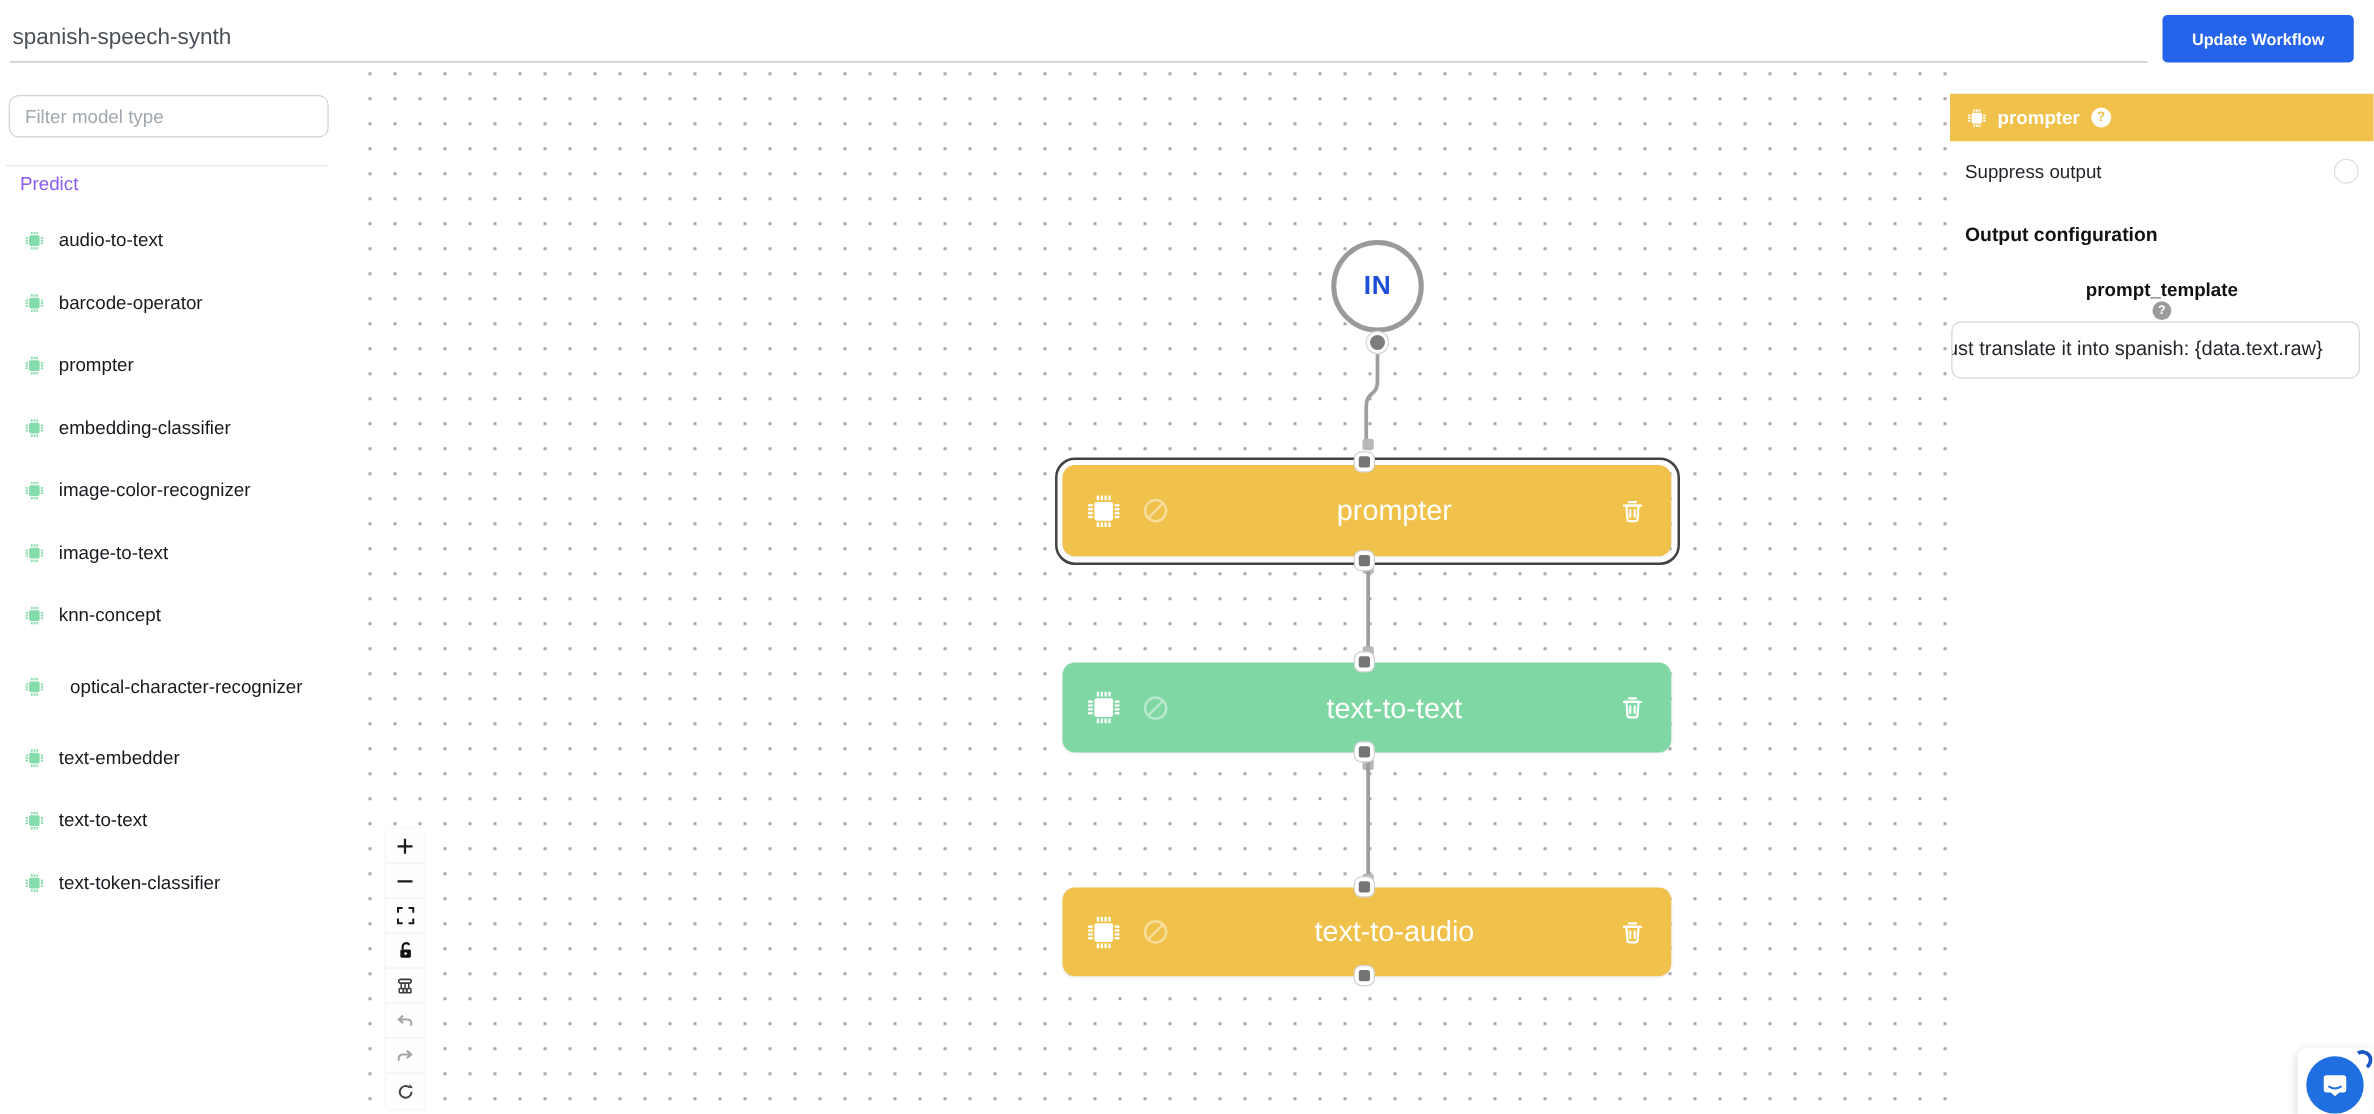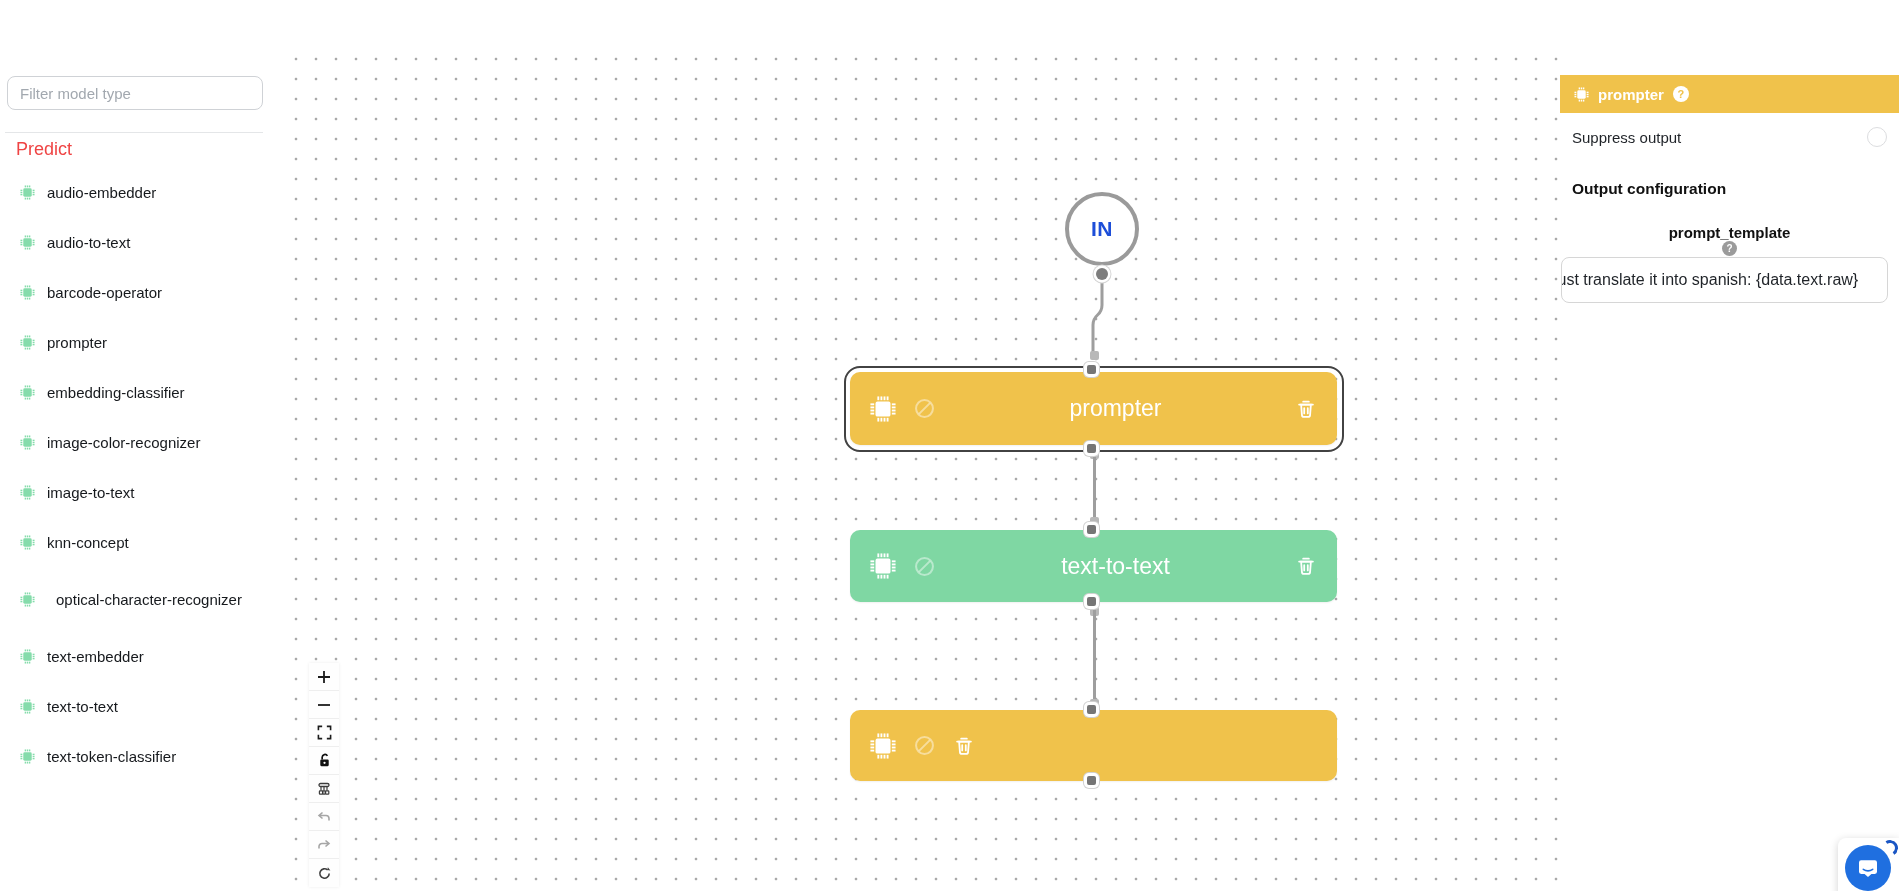--- a/index.html
+++ b/index.html
@@ -9,21 +9,21 @@
   
   .topbar { position:absolute; left:0; top:0; width:1899px; height:53px; background:#fff; z-index:30; }
   .title-input { position:absolute; left:8px; top:10px; width:1710px; height:40px; border:none; border-bottom:1px solid #b9bcc0; font-size:18px; color:#4b5058; font-family:"Liberation Sans",sans-serif; padding:0 2px; outline:none; background:transparent; }
   .update-btn { position:absolute; left:1730px; top:12px; width:153px; height:38px; background:#2563eb; color:#fff; border:none; border-radius:4px; font-size:13px; font-weight:bold; font-family:"Liberation Sans",sans-serif; cursor:pointer; }
 
   
   .sidebar { position:absolute; left:0; top:53px; width:283px; height:838px; background:#fff; z-index:20;padding-left:46px; }
   .filter-input { position:absolute; left:7px; top:23px; width:256px; height:34px; border:1px solid #cfd2d6; border-radius:8px; padding:0 12px; font-size:15px; color:#333; font-family:"Liberation Sans",sans-serif; outline:none; }
   .filter-input::placeholder { color:#a2a8af; }
   .sidebar-divider { position:absolute; left:5px; top:79px; width:258px; height:1px; background:#e4e6e8; }
-  .predict-label { position:absolute; left:16px; top:86px; font-size:18px; color:#ef4444; }
+  .predict-label { position:absolute; left:16px; top:86px; font-size:15px; color:#8b5cf6; }
   .model-list { position:absolute; left:0; top:114px; width:283px; }
   .model-item { display:flex; align-items:center; height:50px; padding-left:20px; gap:12px; cursor:grab; }
   .model-item.tall { height:64px; }
   .model-item .label { font-size:15px; color:#16191d; }
   .model-item.tall .label { text-align:center; width:204px; line-height:17px; }
   .chip-green { width:15px; height:15px; flex:0 0 15px; }
 
   
   .canvas { position:absolute; left:283px; top:53px; width:1616px; height:838px; background-color:#fff;
     background-image:radial-gradient(circle, #a9a9a9 1.5px, transparent 1.6px);
@@ -69,46 +69,30 @@
   
   .intercom-card { position:absolute; left:1838px; top:838px; width:61px; height:60px; background:#fff; border-radius:8px 0 0 0; box-shadow:0 2px 8px rgba(0,0,0,.18); z-index:40; }
   .intercom-btn { position:absolute; left:7px; top:7px; width:46px; height:46px; border-radius:50%; background:#1f6fe0; border:none; cursor:pointer; display:flex; align-items:center; justify-content:center; }
   .intercom-arc { position:absolute; left:44px; top:2px; width:16px; height:16px; border:3px solid #1a56c4; border-left-color:transparent; border-bottom-color:transparent; border-radius:50%; transform:rotate(12deg); }
 </style>
 </head>
 <body>
 
 <div id="app">
 
+  <div class="topbar">
+    <input class="title-input" type="text" value="spanish-speech-synth" style="">
+    <button class="update-btn">Update Workflow</button>
+  </div>
 
   <div class="sidebar">
     <input class="filter-input" type="text" placeholder="Filter model type" style="">
     <div class="sidebar-divider"></div>
     <div class="predict-label">Predict</div>
     <div class="model-list">
-      <div class="model-item">
-          <svg class="chip-green" viewBox="0 0 32 32">
-            <g fill="#85dcab">
-              <rect x="7" y="7" width="18" height="18" rx="3"></rect>
-              <rect x="10" y="1" width="3" height="4"></rect>
-              <rect x="14.5" y="1" width="3" height="4"></rect>
-              <rect x="19" y="1" width="3" height="4"></rect>
-              <rect x="10" y="27" width="3" height="4"></rect>
-              <rect x="14.5" y="27" width="3" height="4"></rect>
-              <rect x="19" y="27" width="3" height="4"></rect>
-              <rect x="1" y="10" width="4" height="3"></rect>
-              <rect x="1" y="14.5" width="4" height="3"></rect>
-              <rect x="1" y="19" width="4" height="3"></rect>
-              <rect x="27" y="10" width="4" height="3"></rect>
-              <rect x="27" y="14.5" width="4" height="3"></rect>
-              <rect x="27" y="19" width="4" height="3"></rect>
-            </g>
-          </svg>
-          <span class="label">audio-embedder</span>
-        </div>
       <div class="model-item">
           <svg class="chip-green" viewBox="0 0 32 32">
             <g fill="#85dcab">
               <rect x="7" y="7" width="18" height="18" rx="3"></rect>
               <rect x="10" y="1" width="3" height="4"></rect>
               <rect x="14.5" y="1" width="3" height="4"></rect>
               <rect x="19" y="1" width="3" height="4"></rect>
               <rect x="10" y="27" width="3" height="4"></rect>
               <rect x="14.5" y="27" width="3" height="4"></rect>
               <rect x="19" y="27" width="3" height="4"></rect>
@@ -501,20 +485,21 @@
               <rect x="25.4" y="19.9" width="4" height="2"></rect>
             </g>
           </svg>
         </span>
       <span class="node-icon">
           <svg width="27" height="27" viewBox="0 0 32 32" fill="none" stroke="#ffffff" stroke-opacity="0.45" stroke-width="2.4">
             <circle cx="16" cy="16" r="10"></circle>
             <path d="M9.6 22.4 22.4 9.6"></path>
           </svg>
         </span>
+      <span class="node-label">text-to-audio</span>
       <span class="node-icon">
           <svg width="26" height="26" viewBox="0 0 32 32" fill="none" stroke="#fff" stroke-width="2.2" stroke-linecap="round">
             <path d="M12.5 7h7"></path>
             <path d="M7.5 10.5h17"></path>
             <path d="M10 10.5h12l-1 13a2.4 2.4 0 0 1-2.4 2.2h-5.2a2.4 2.4 0 0 1-2.4-2.2z"></path>
             <path d="M13.8 15v6.5M18.2 15v6.5"></path>
           </svg>
         </span>
     </div>
     <div class="handle" style="left:801px; top:649px;"></div>

